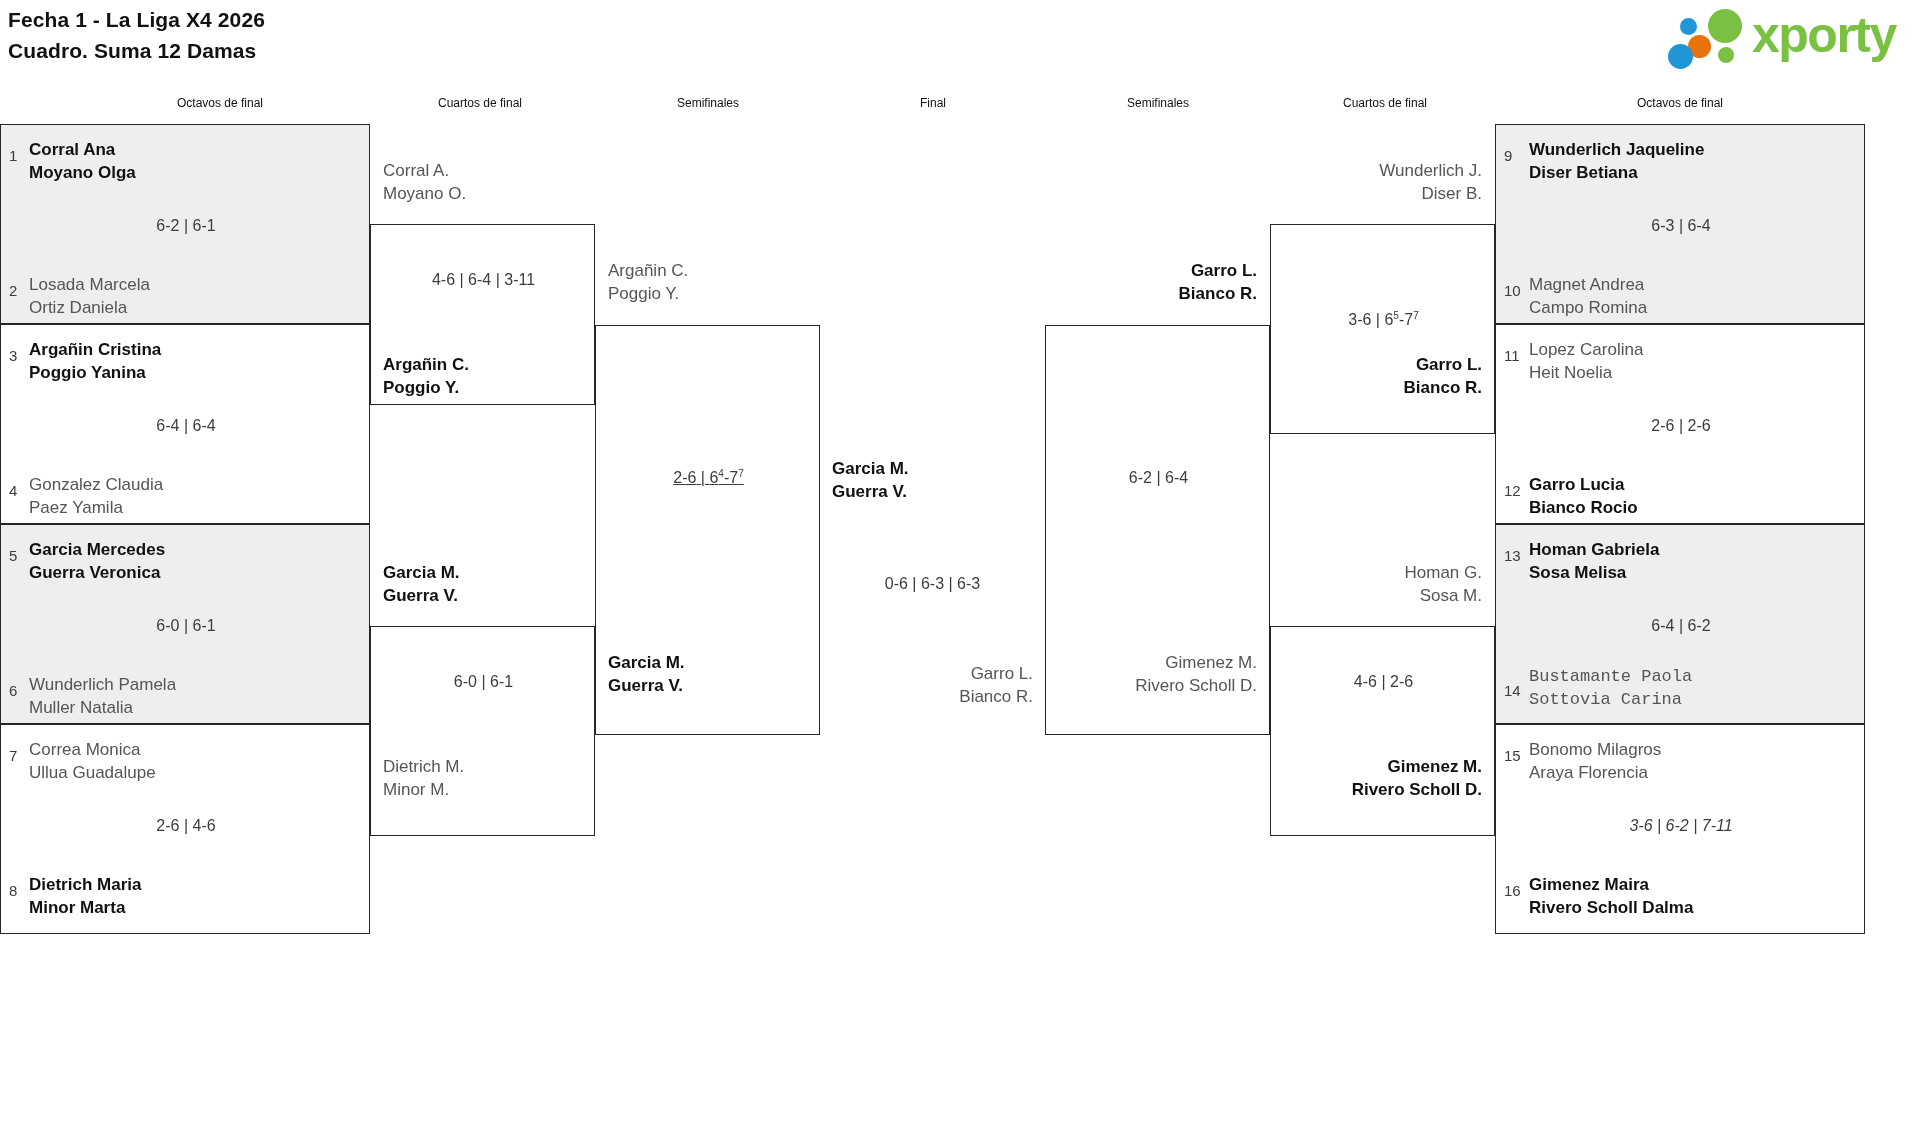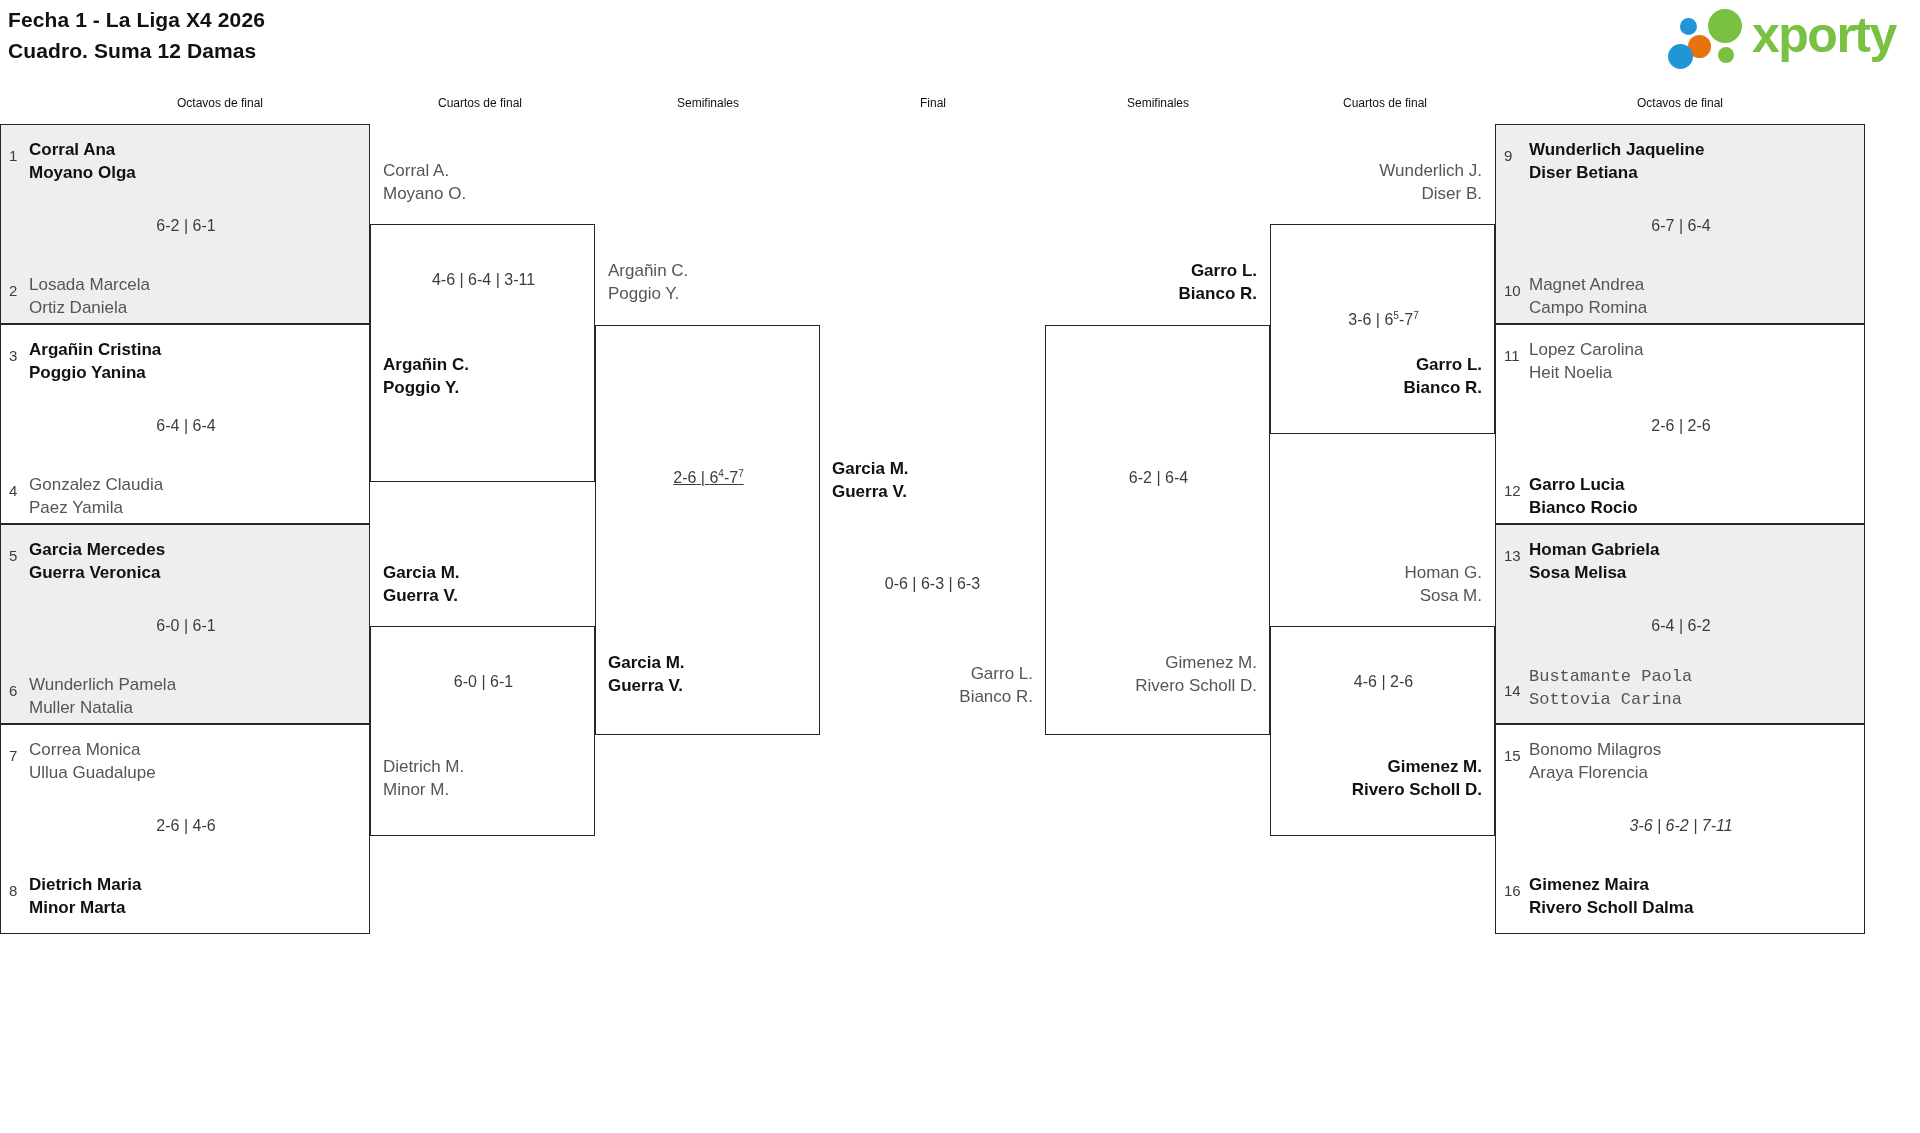--- a/index.html
+++ b/index.html
@@ -142,21 +142,21 @@
         <span class="ln">Ullua Guadalupe</span>
     </span>
     <span class="score" style="left:70px; top:92px; width:230px;">2-6 | 4-6</span>
     <span class="seed" style="left:8px; top:157px;">8</span>
     <span class="team win" style="left:28px; top:148px;">
       <span class="ln">Dietrich Maria</span>
         <span class="ln">Minor Marta</span>
     </span>
   </div>
 
-  <div class="box" style="left:370px; top:224px; width:225px; height:258px;">
+  <div class="box" style="left:370px; top:224px; width:225px; height:181px;">
     <span class="team lose" style="left:12px; top:-66px;">
       <span class="ln">Corral A.</span>
         <span class="ln">Moyano O.</span>
     </span>
     <span class="score" style="left:0px; top:46px; width:225px;">4-6 | 6-4 | 3-11</span>
     <span class="team win" style="left:12px; top:128px;">
       <span class="ln">Argañin C.</span>
         <span class="ln">Poggio Y.</span>
     </span>
   </div>
@@ -238,21 +238,21 @@
         <span class="ln">Rivero Scholl D.</span>
     </span>
   </div>
 
   <div class="box shaded" style="left:1495px; top:124px; width:370px; height:200px;">
     <span class="seed" style="left:8px; top:22px;">9</span>
     <span class="team win" style="left:33px; top:13px;">
       <span class="ln">Wunderlich Jaqueline</span>
         <span class="ln">Diser Betiana</span>
     </span>
-    <span class="score" style="left:70px; top:92px; width:230px;">6-7 | 6-4</span>
+    <span class="score" style="left:70px; top:92px; width:230px;">6-3 | 6-4</span>
     <span class="seed" style="left:8px; top:157px;">10</span>
     <span class="team lose" style="left:33px; top:148px;">
       <span class="ln">Magnet Andrea</span>
         <span class="ln">Campo Romina</span>
     </span>
   </div>
 
   <div class="box" style="left:1495px; top:324px; width:370px; height:200px;">
     <span class="seed" style="left:8px; top:22px;">11</span>
     <span class="team lose" style="left:33px; top:13px;">

